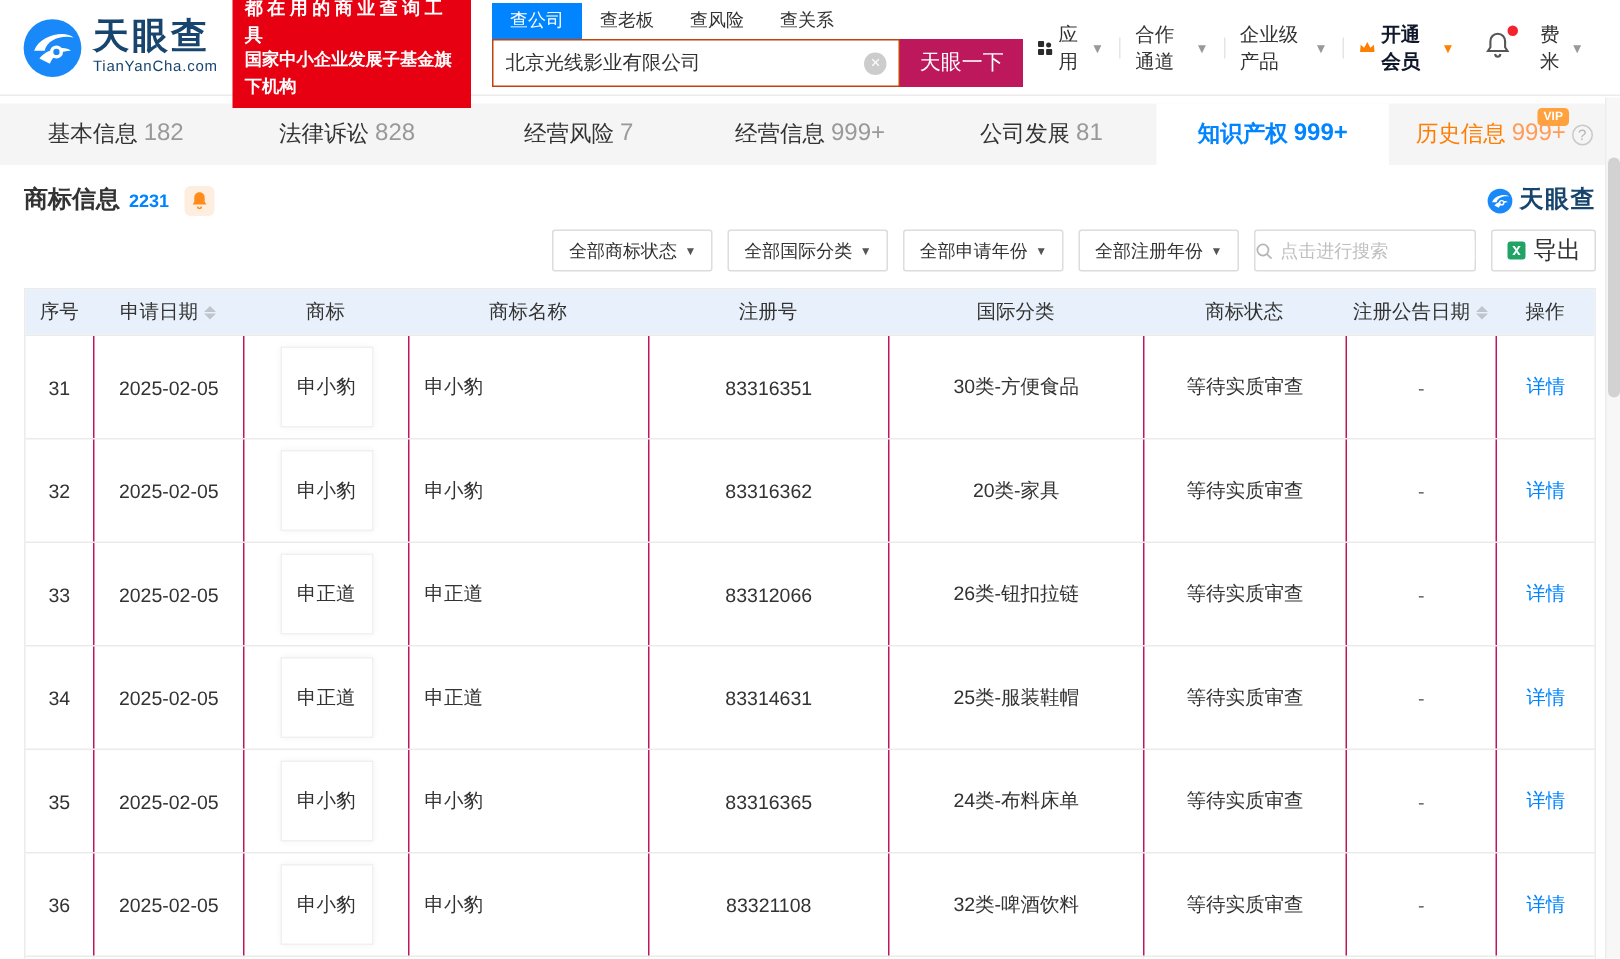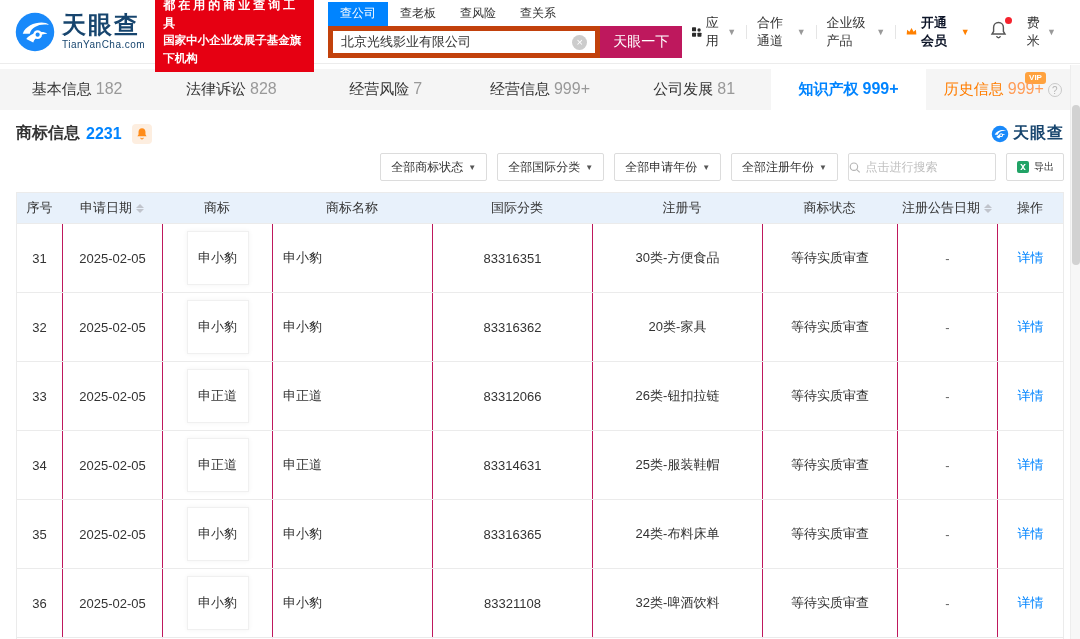--- a/index.html
+++ b/index.html
@@ -14,21 +14,21 @@
   .logo-domain { font-size:10px; color:#17456e; margin-top:3px; letter-spacing:.5px; }
   .promo { background:#e60012; color:#fff; margin-left:10px; padding:5px 8px;
     font-size:12px; line-height:1.5; font-weight:bold; }
   .promo .l1 { letter-spacing:3px; }
   .promo .l2 { letter-spacing:0; font-size:11.5px; }
   .search-block { margin-left:14px; width:428px; }
   .search-tabs { display:flex; font-size:12px; height:21px; align-items:flex-end; }
   .search-tab { padding:3px 12px 4px; color:#333; cursor:pointer; }
   .search-tab.active { background:#0084ff; color:#fff; }
   .search-row { display:flex; height:32px; }
-  .search-input-wrap { flex:1; border:5px solid #c2410c; display:flex; align-items:center;
+  .search-input-wrap { flex:1; border:1px solid #c2410c; display:flex; align-items:center;
     padding:0 8px; background:#fff; }
   .search-input { border:none; outline:none; flex:1; font-size:13px; color:#333;
     font-family:"Liberation Sans", sans-serif; }
   .clear-icon { width:15px; height:15px; border-radius:50%; background:#ccc; color:#fff;
     font-size:11px; line-height:15px; text-align:center; cursor:pointer; }
   .search-btn { width:82px; background:#be185d; color:#fff; border:none; font-size:14px;
     cursor:pointer; font-family:"Liberation Sans", sans-serif; }
   .top-nav { margin-left:auto; display:flex; align-items:center; font-size:13px; color:#333; }
   .nav-item { display:flex; align-items:center; gap:4px; cursor:pointer; padding:0 10px; }
   .nav-sep { width:1px; height:14px; background:#e5e5e5; }
@@ -46,38 +46,38 @@
   .tab.active { background:#fff; color:#0084ff; font-weight:bold; }
   .tab.active .count { color:#0084ff; }
   .tab.vip-tab { color:#ff7d00; }
   .tab.vip-tab .count { color:#ff9c57; }
   .vip-badge { position:absolute; top:3px; right:34px; background:#ffa23e; color:#fff;
     font-size:8px; font-weight:bold; padding:1px 4px; border-radius:3px; line-height:1.2; }
   .help-icon { width:14px; height:14px; border:1px solid #c9c9c9; color:#b5b5b5;
     border-radius:50%; font-size:10px; line-height:13px; text-align:center; font-weight:normal; }
   .section-row { display:flex; align-items:center; padding:13px 16px 4px; }
   .section-title { font-size:16px; font-weight:bold; color:#333; }
-  .section-count { font-size:16px; font-weight:bold; color:#0084ff; margin-left:6px; }
+  .section-count { font-size:12px; font-weight:bold; color:#0084ff; margin-left:6px; }
   .bell-chip { width:20px; height:20px; border-radius:4px; background:#fdeee0;
     margin-left:10px; display:flex; align-items:center; justify-content:center; cursor:pointer; }
   .mini-logo { margin-left:auto; display:flex; align-items:center; gap:4px; }
   .mini-logo-text { font-size:16px; font-weight:bold; color:#17456e; letter-spacing:1px; }
   .filter-row { display:flex; justify-content:flex-end; align-items:center; gap:10px;
     padding:5px 16px 11px; }
   .drop-btn { border:1px solid #dcdcdc; border-radius:2px; background:#fff; height:28px;
     padding:0 10px; font-size:12px; color:#333; display:flex; align-items:center; gap:5px;
     cursor:pointer; }
   .drop-btn .caret { color:#555; font-size:8px; }
   .mini-search { border:1px solid #dcdcdc; border-radius:2px; height:28px; width:148px;
     display:flex; align-items:center; padding:0 0; gap:5px; }
   .mini-search input { border:none; outline:none; width:100%; font-size:12px; color:#333;
     font-family:"Liberation Sans", sans-serif; }
   .mini-search input::placeholder { color:#bfbfbf; }
   .export-btn { border:1px solid #dcdcdc; border-radius:2px; background:#fff; height:28px;
-    padding:0 9px; font-size:10px; color:#333; display:flex; align-items:center; gap:4px;
+    padding:0 9px; font-size:16px; color:#333; display:flex; align-items:center; gap:4px;
     cursor:pointer; }
   .table { margin:0 16px; border:1px solid #ebebeb; border-bottom:none; }
   .thead { display:flex; background:#e8f1fb; height:30px; align-items:center;
     font-size:13px; color:#333; }
   .hcell { display:flex; align-items:center; justify-content:center; gap:3px; }
   .trow { display:flex; border-top:1px solid #ebebeb; height:69px; }
   .cell { display:flex; align-items:center; justify-content:center; font-size:13px;
     color:#333; }
   .trow .cell + .cell { border-left:1px solid #be185d; }
   .cell.left { justify-content:flex-start; padding-left:10px; }
@@ -281,25 +281,25 @@
           <i class="up"></i>
           <i class="down"></i>
         </span>
     </div>
     <div class="hcell c2">
         <span>商标</span>
       </div>
     <div class="hcell c3">
         <span>商标名称</span>
       </div>
+    <div class="hcell c4">
+        <span>注册号</span>
+      </div>
     <div class="hcell c5">
         <span>国际分类</span>
-      </div>
-    <div class="hcell c4">
-        <span>注册号</span>
       </div>
     <div class="hcell c6">
         <span>商标状态</span>
       </div>
     <div class="hcell c7">
       <span>注册公告日期</span>
       <span class="sort">
           <i class="up"></i>
           <i class="down"></i>
         </span>

